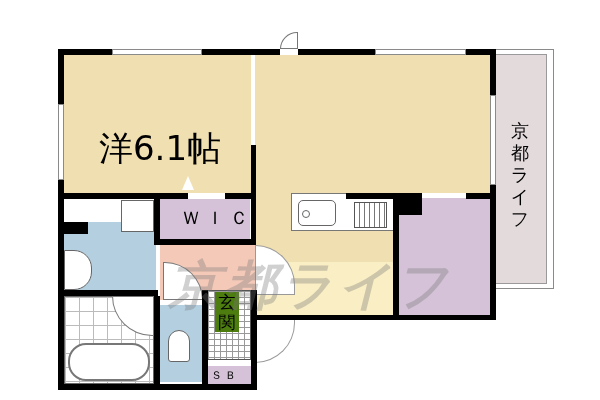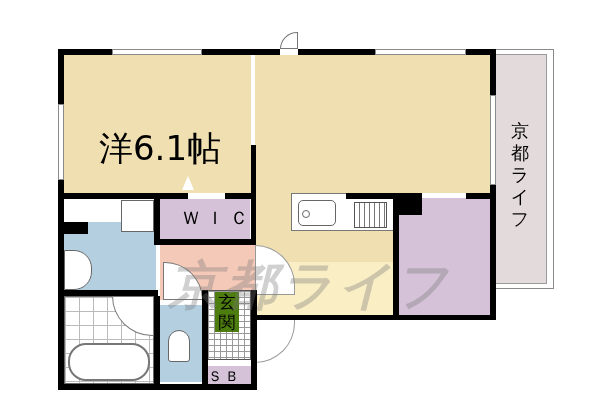--- a/index.html
+++ b/index.html
@@ -35,21 +35,21 @@
   <div class="abs" style="left:160px;top:199px;width:90px;height:40px;background:#d5c2d8;"></div>
   <div class="lbl" style="left:160px;top:207px;width:90px;font-size:18px;line-height:22px;letter-spacing:6px;margin-left:13px;">ＷＩＣ</div>
 
   <div class="abs" style="left:160px;top:245px;width:95px;height:55px;background:#f5c9b8;"></div>
   <div class="abs" style="left:163px;top:262px;width:40px;height:38px;background:#fff;border:1px solid #777;border-top-right-radius:40px;"></div>
 
   <div class="abs" style="left:207px;top:290px;width:44px;height:70px;background:#fff;background-image:linear-gradient(#999 1px,transparent 1px),linear-gradient(90deg,#999 1px,transparent 1px);background-size:6px 6px;border:1px solid #555;"></div>
   <div class="lbl" style="left:215px;top:292px;width:24px;font-size:17px;line-height:20px;white-space:normal;background:#4d7c0f;">玄関</div>
 
   <div class="abs" style="left:208px;top:366px;width:43px;height:20px;background:#d5c2d8;"></div>
-  <div class="lbl" style="left:208px;top:366px;width:34px;font-size:14px;line-height:20px;letter-spacing:3px;">ＳＢ</div>
+  <div class="lbl" style="left:208px;top:366px;width:34px;font-size:11px;line-height:20px;letter-spacing:3px;">ＳＢ</div>
 
   <div class="abs" style="left:64px;top:222px;width:92px;height:70px;background:#b4cfe0;"></div>
   <div class="abs" style="left:64px;top:222px;width:24px;height:12px;background:#000;"></div>
   <div class="abs" style="left:121px;top:200px;width:33px;height:32px;background:#fff;border:1px solid #666;"></div>
   <div class="abs" style="left:64px;top:250px;width:28px;height:40px;background:#fff;border:1px solid #666;border-radius:0 18px 18px 0;"></div>
 
   <div class="abs" style="left:64px;top:296px;width:90px;height:88px;background:#fff;background-image:linear-gradient(#bbb 1px,transparent 1px),linear-gradient(90deg,#bbb 1px,transparent 1px);background-size:14px 14px;border:1px solid #666;"></div>
   <div class="abs" style="left:68px;top:343px;width:82px;height:38px;background:#fff;border:2px solid #777;border-radius:18px;"></div>
   <div class="abs" style="left:112px;top:296px;width:42px;height:40px;background:#fff;border:1px solid #777;border-bottom-left-radius:40px;"></div>
 

